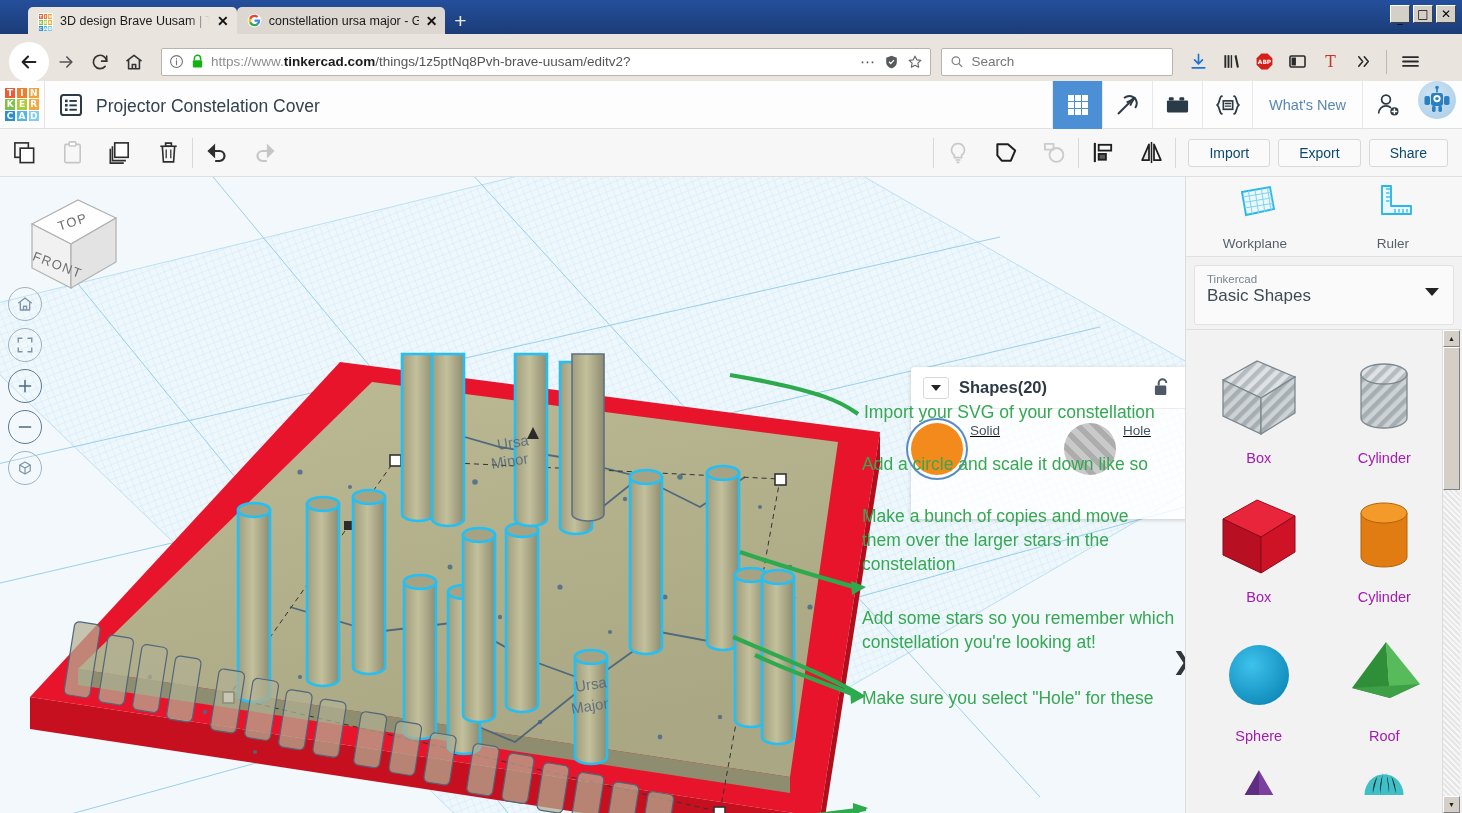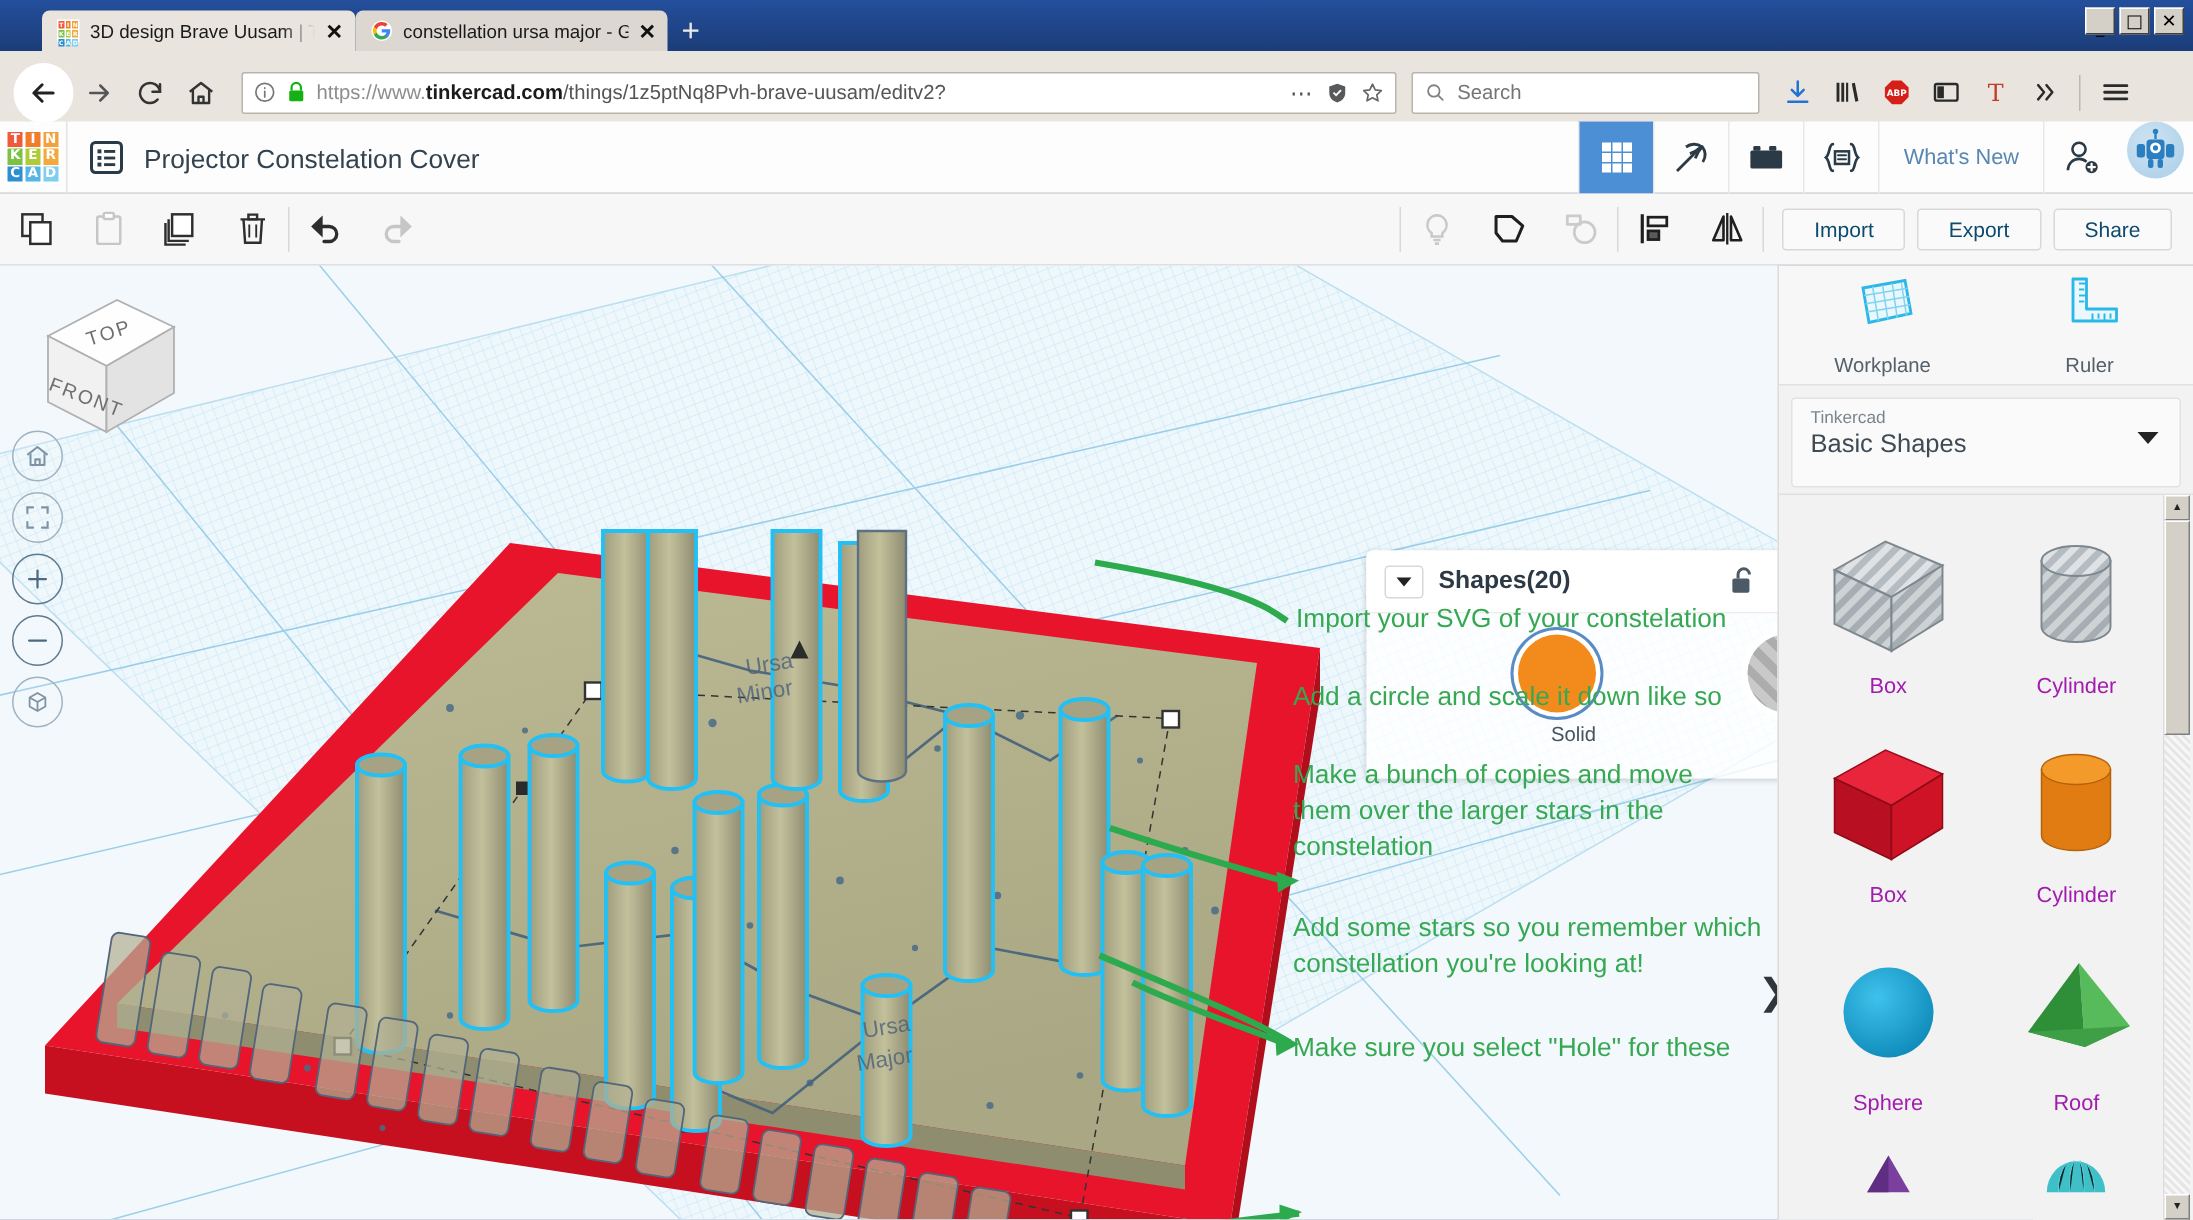--- a/index.html
+++ b/index.html
@@ -135,21 +135,21 @@
      box-shadow:0 1px 4px rgba(0,0,0,0.18); }
   .sp-head { height:42px; display:flex; align-items:center; gap:10px; padding:0 12px;
      background:#fff; border-radius:4px 4px 0 0; border-bottom:1px solid #ececec; }
   .sp-caret { width:26px; height:22px; background:#fff; border:1px solid #d8d8d8; border-radius:3px;
      display:flex; align-items:center; justify-content:center; }
   .sp-caret i { width:0;height:0;border-left:5px solid transparent;border-right:5px solid transparent;
      border-top:6px solid #222; display:block; }
   .sp-title { font-size:16.5px; color:#2d3a45; font-weight:bold; }
   .sp-head .sp-right { margin-left:auto; display:flex; gap:14px; align-items:center; }
   .sp-body { display:flex; padding:14px 0 0; }
-  .sp-opt { flex:1; display:flex; flex-direction:column; align-items:flex-end; gap:7px; }
+  .sp-opt { flex:1; display:flex; align-items:flex-start; gap:7px;text-decoration:underline; }
   .sp-swatch { width:52px; height:52px; border-radius:50%; }
   .sp-opt .lbl { font-size:13.5px; color:#48535e; }
 
   
   .anno { position:absolute; color:#36a852; font-size:17.5px; line-height:1.36;
      font-family:"Liberation Sans", sans-serif; white-space:pre-line; }
 
   
   .navcluster { position:absolute; left:8px; top:110px; display:flex; flex-direction:column; gap:7px; }
   .navcirc { width:34px; height:34px; border-radius:50%; border:1px solid #9fb3c2;
@@ -782,21 +782,21 @@
         <g fill="#2eaa4e">
           <polygon points="866,410 851,404 852,418"></polygon>
           <polygon points="866,519 850,511 851,527"></polygon>
           <polygon points="868,631 853,626 853,639"></polygon>
         </g>
       </svg>
 
       <div class="collapse-chev">❯</div>
     </div>
 
-    <div class="anno" style="left:864px;top:224px;width:340px;">Import your SVG of your constelation</div>
+    <div class="anno" style="left:864px;top:224px;width:340px;">Import your SVG of your constellation</div>
     <div class="anno" style="left:862px;top:276px;width:330px;">Add a circle and scale it down like so</div>
     <div class="anno" style="left:862px;top:328px;width:310px;">Make a bunch of copies and move
 them over the larger stars in the
 constelation</div>
     <div class="anno" style="left:862px;top:430px;width:345px;">Add some stars so you remember which
 constellation you're looking at!</div>
     <div class="anno" style="left:862px;top:510px;width:340px;">Make sure you select "Hole" for these</div>
 
     <div class="rightpanel">
       <div class="rp-tools">

